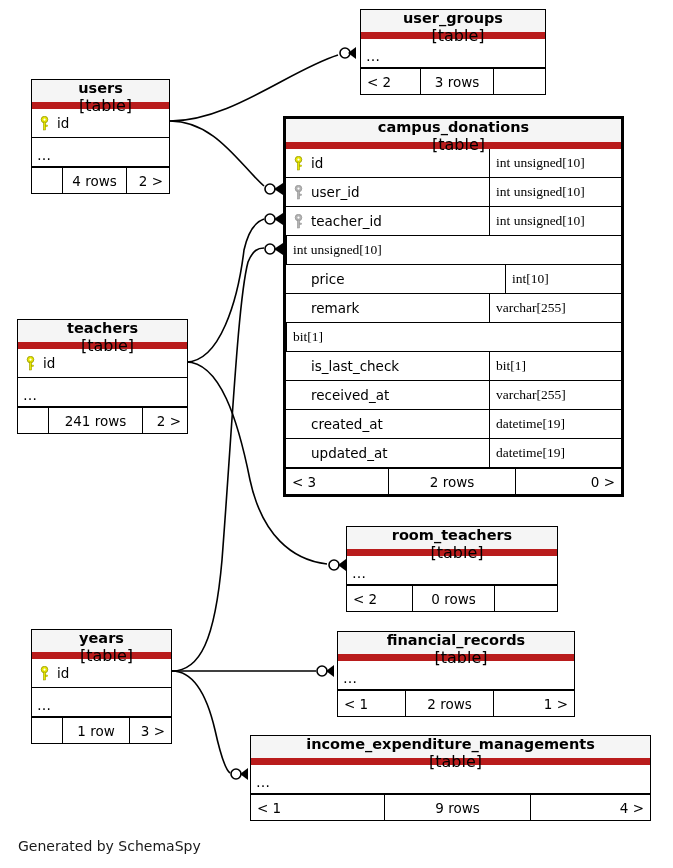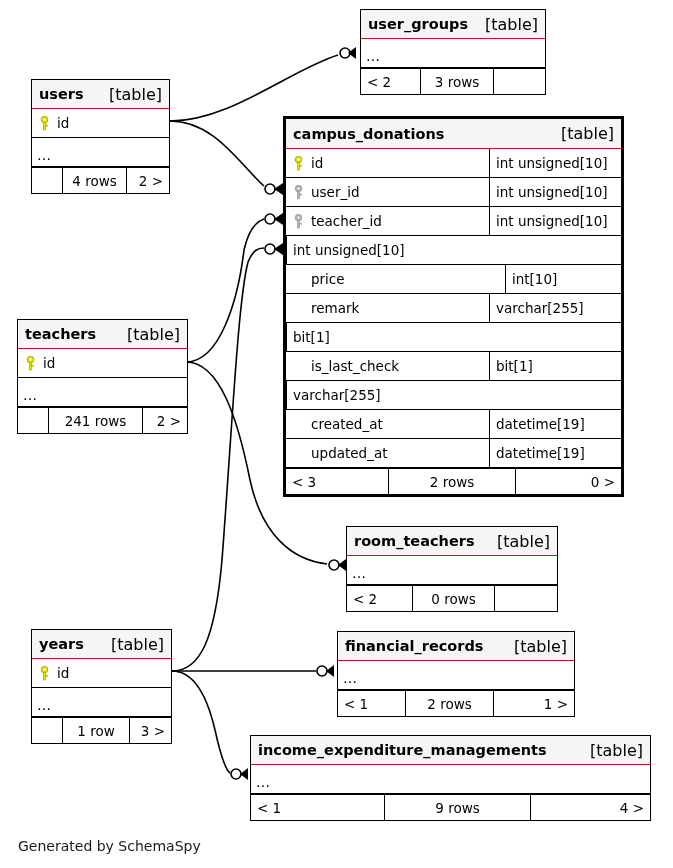--- a/index.html
+++ b/index.html
@@ -33,27 +33,28 @@
     background: #ffffff;
     border: 1px solid #000000;
     box-sizing: border-box;
     z-index: 2;
   }
   .tbl.focal {
     border: 3px solid #000000;
   }
   .thead {
     background: #f5f5f5;
-    border-bottom: 1px solid #b91c1c;
+    border-bottom: 7px solid #b91c1c;
     display: flex;
     align-items: center;
     justify-content: space-between;
     padding: 0 7px;
     box-sizing: border-box;
     height: 29px;
+    flex-direction: column;
   }
   .tname {
     font-weight: bold;
     font-size: 14.5px;
     color: #000;
     white-space: nowrap;
   }
   .ttag {
     font-size: 16px;
     color: #000;
@@ -82,20 +83,21 @@
     flex: 0 0 auto;
     display: flex;
     align-items: center;
     padding-left: 6px;
     padding-right: 4px;
     font-size: 13.5px;
     color: #000;
     border-left: 1px solid #000000;
     box-sizing: border-box;
     white-space: nowrap;
+    font-family: Liberation Serif, serif;
   }
   .ellipsis-row {
     display: flex;
     align-items: flex-end;
     height: 29px;
     padding-left: 5px;
     padding-bottom: 3px;
     font-size: 14px;
     color: #000;
     border-bottom: 1px solid #000000;
@@ -310,20 +312,23 @@
     </div>
 
     <div class="trow">
       <div class="colname" style="padding-left:25px;">
         <span>is_last_check</span>
       </div>
       <div class="coltype" style="width:132px;">bit[1]</div>
     </div>
 
     <div class="trow">
+      <div class="colname" style="padding-left:25px;">
+        <span>received_at</span>
+      </div>
       <div class="coltype" style="width:132px;">varchar[255]</div>
     </div>
 
     <div class="trow">
       <div class="colname" style="padding-left:25px;">
         <span>created_at</span>
       </div>
       <div class="coltype" style="width:132px;">datetime[19]</div>
     </div>
 

